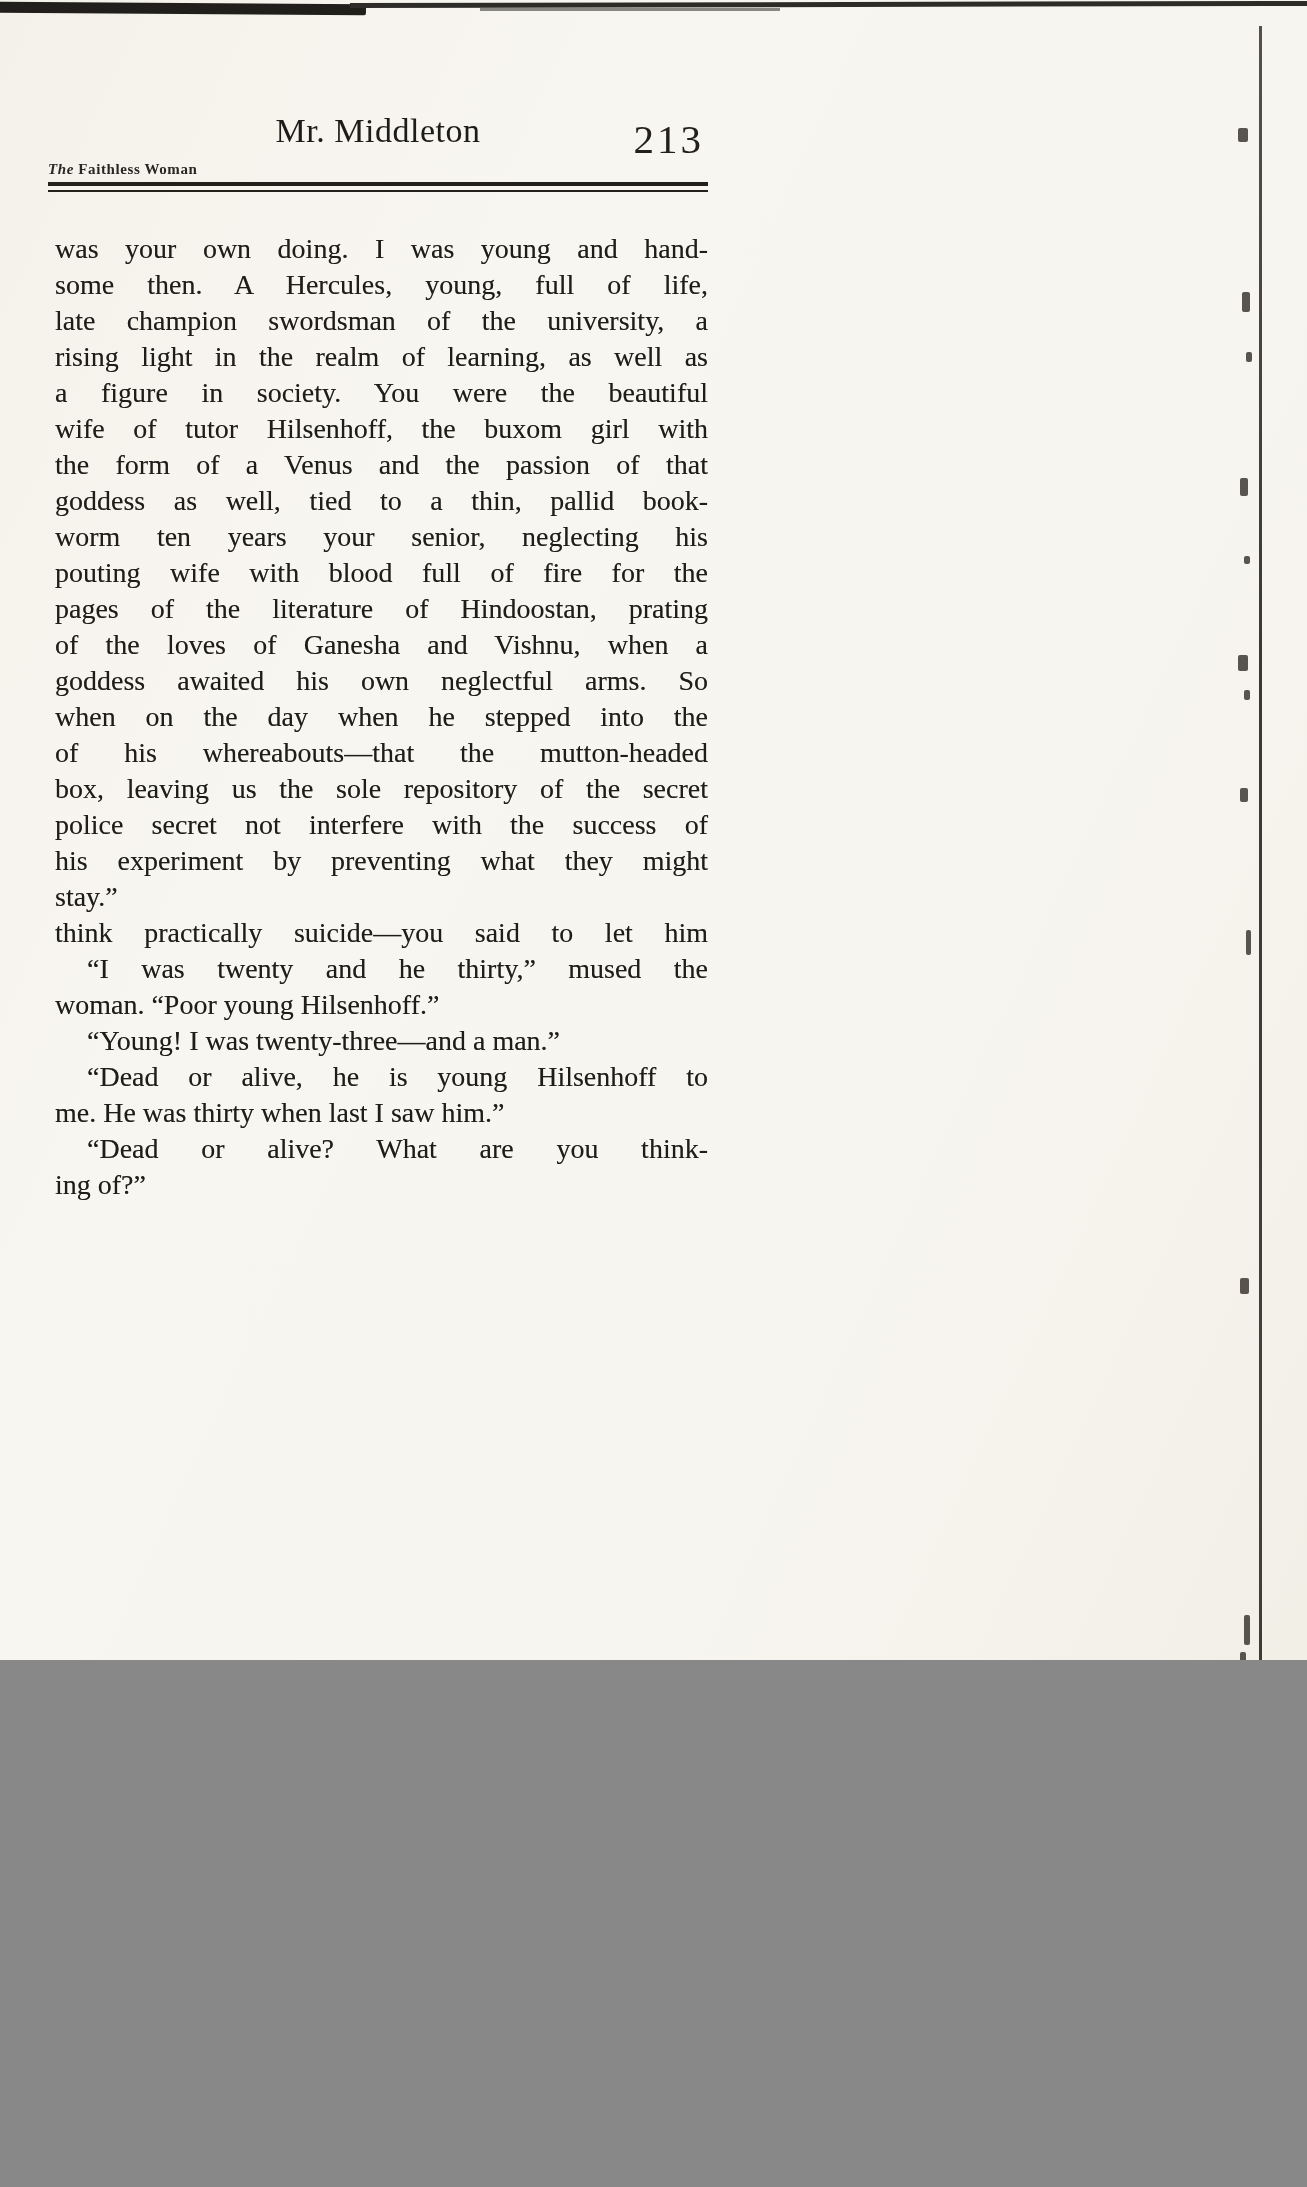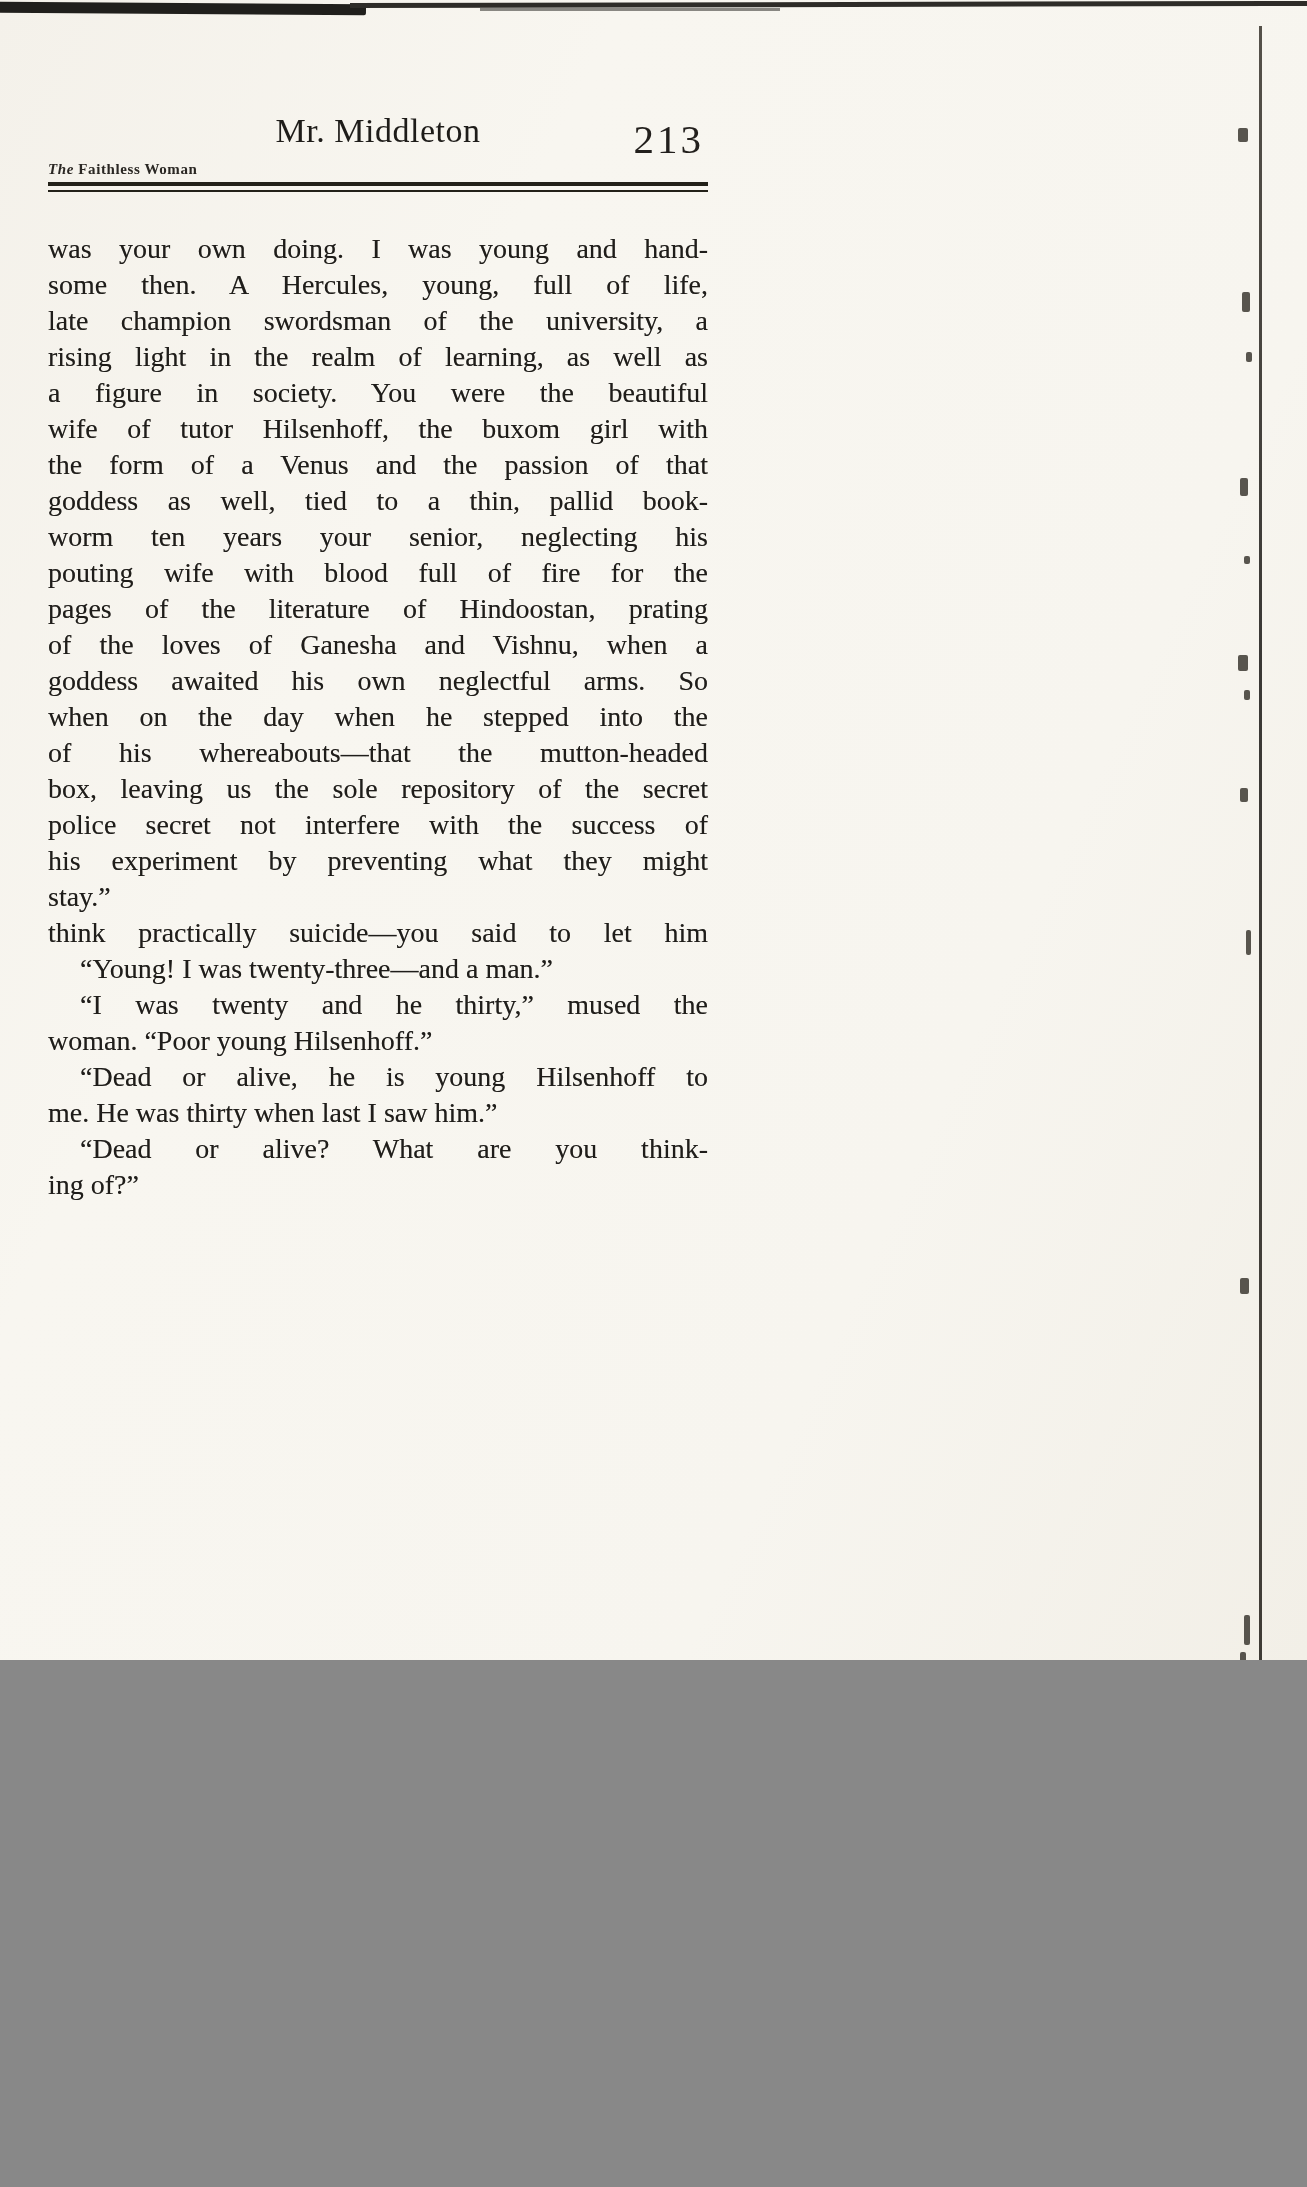--- a/index.html
+++ b/index.html
@@ -75,20 +75,21 @@
     border-top: 4px solid #232119;
     border-bottom: 2px solid #232119;
   }
 
   .body-text {
     margin-top: 39px;
     font-size: 28px;
     line-height: 36px;
     color: #1f1d1a;
     text-shadow: 0 0 0.5px rgba(30,28,24,0.45);
+    margin-left: 7px;
   }
   .paragraph { margin: 0; }
   .line {
     text-align: justify;
     text-align-last: justify;
     -moz-text-align-last: justify;
     white-space: nowrap;
   }
   .line.last {
     text-align-last: left;
@@ -156,25 +157,25 @@
           <div class="line">goddess awaited his own neglectful arms. So</div>
           <div class="line">when on the day when he stepped into the</div>
           <div class="line">of his whereabouts—that the mutton-headed</div>
           <div class="line">box, leaving us the sole repository of the secret</div>
           <div class="line">police secret not interfere with the success of</div>
           <div class="line">his experiment by preventing what they might</div>
           <div class="line last">stay.”</div>
           <div class="line">think practically suicide—you said to let him</div>
         </div>
         <div class="paragraph">
-          <div class="line last indent">“Young! I was twenty-three—and a man.”</div>
+          <div class="line indent">“I was twenty and he thirty,” mused the</div>
+          <div class="line last">woman. “Poor young Hilsenhoff.”</div>
         </div>
         <div class="paragraph">
-          <div class="line indent">“I was twenty and he thirty,” mused the</div>
-          <div class="line last">woman. “Poor young Hilsenhoff.”</div>
+          <div class="line last indent">“Young! I was twenty-three—and a man.”</div>
         </div>
         <div class="paragraph">
           <div class="line indent">“Dead or alive, he is young Hilsenhoff to</div>
           <div class="line last">me. He was thirty when last I saw him.”</div>
         </div>
         <div class="paragraph">
           <div class="line indent">“Dead or alive? What are you think-</div>
           <div class="line last">ing of?”</div>
         </div>
       </div>

